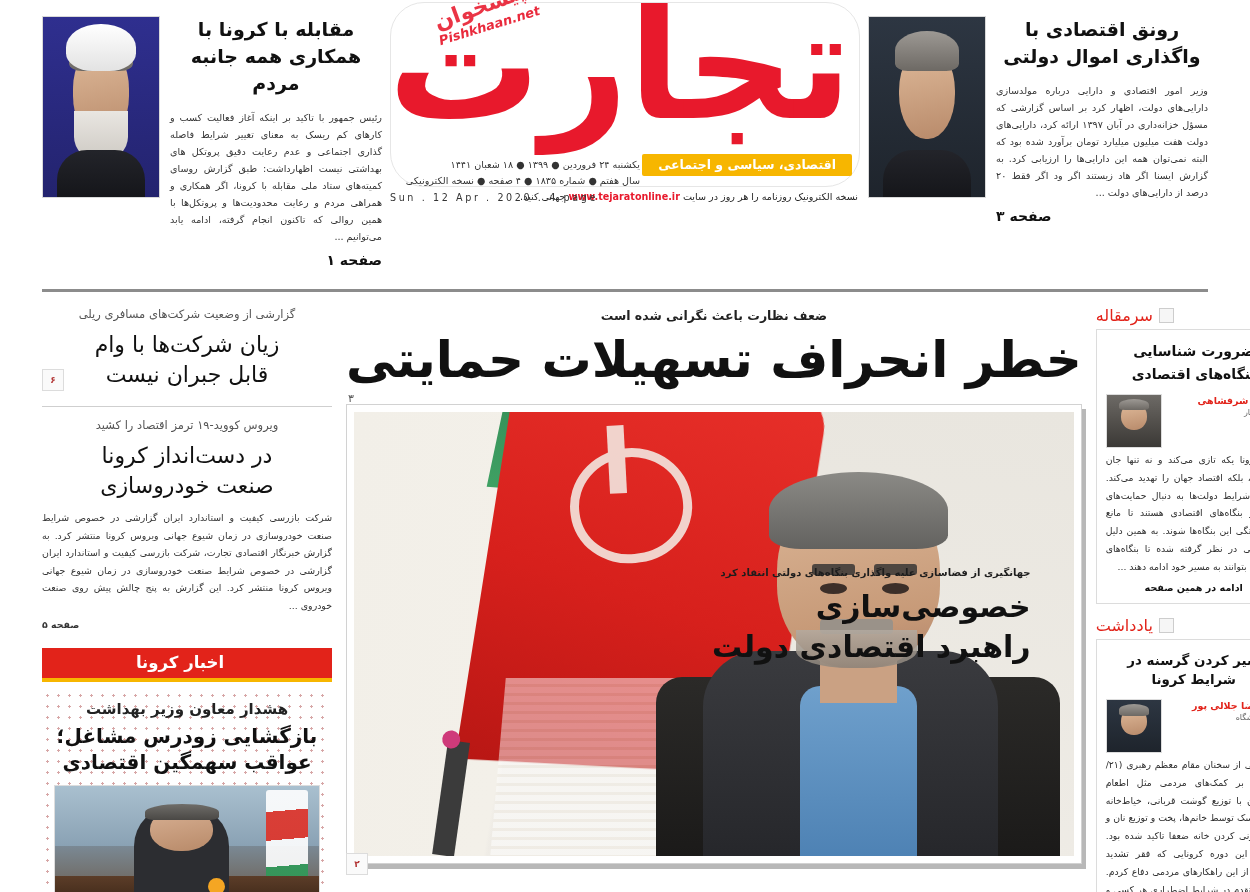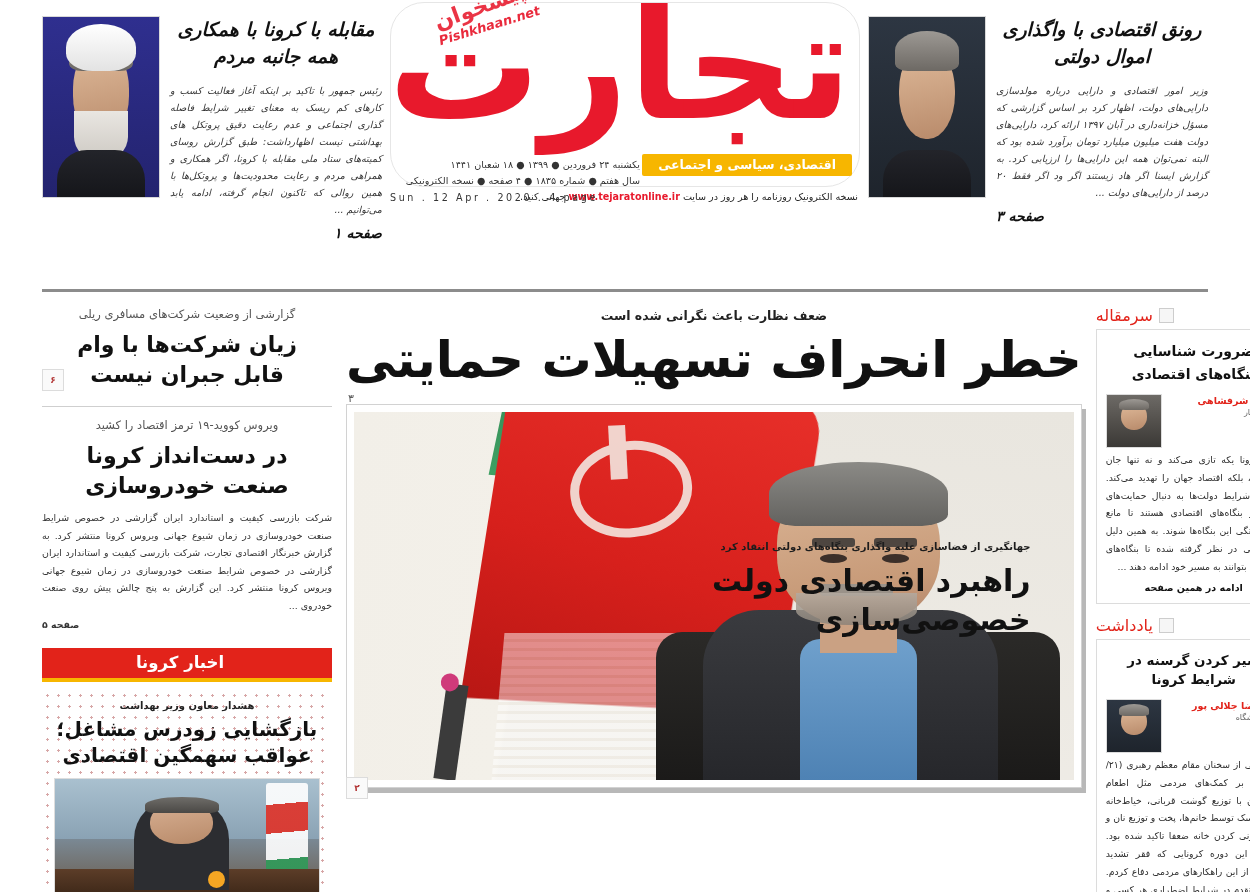--- a/index.html
+++ b/index.html
@@ -45,21 +45,21 @@
     padding-top: 4px;
   }
   .teaser-photo {
     width: 118px;
     height: 182px;
     flex: 0 0 118px;
     border: 1px solid #d9d9d9;
     overflow: hidden;
     position: relative;
   }
-  .teaser-body { flex: 1 1 auto; font-style: italic; }
+  .teaser-body { flex: 1 1 auto; }
 
   .teaser-title {
     font-size: 19px;
     font-weight: bold;
     line-height: 1.42;
     text-align: center;
     color: #111;
     margin-bottom: 12px;
     letter-spacing: -0.2px;
   }
@@ -219,21 +219,21 @@
   .rnews { position: relative; padding-bottom: 8px; }
   .rnews-kicker {
     font-size: 11.5px;
     color: #555;
     text-align: center;
     margin-bottom: 7px;
     line-height: 1.5;
   }
   .rnews-title {
     font-size: 22px;
-    font-weight: bold;
+    font-weight: normal;
     line-height: 1.34;
     text-align: center;
     color: #111;
     letter-spacing: -0.4px;
   }
   .rnews-text {
     font-size: 9.4px;
     line-height: 1.86;
     text-align: justify;
     color: #333;
@@ -265,21 +265,21 @@
   .corona-underline { height: 4px; background: #f7b600; }
 
   .dotted-panel {
     position: relative;
     margin-top: 8px;
     padding: 10px 12px 12px 12px;
     background-image: radial-gradient(#d7a6a6 1px, transparent 1.1px);
     background-size: 11px 11px;
   }
   .corona-kicker {
-    font-size: 10px;
+    font-size: 15px;
     font-weight: bold;
     color: #222;
     text-align: center;
     margin-bottom: 5px;
   }
   .corona-title {
     font-size: 20px;
     font-weight: bold;
     line-height: 1.32;
     text-align: center;
@@ -319,21 +319,21 @@
     position: absolute;
     top: 86px;
     left: 2px;
     font-size: 11px;
     color: #555;
   }
 
   .lead-figure {
     position: relative;
     margin-top: 16px;
-    height: 384px;
+    height: 460px;
     border: 1px solid #d2d2d2;
     background: #fff;
     padding: 7px;
     box-shadow: 4px 5px 0 rgba(0,0,0,0.28);
   }
   .lead-photo {
     position: relative;
     width: 100%;
     height: 100%;
     overflow: hidden;
@@ -773,22 +773,22 @@
             <div class="p-brow2"></div>
             <div class="p-eye"></div>
             <div class="p-eye2"></div>
             <div class="p-stash"></div>
             <div class="p-beard"></div>
           </div>
           <div class="p-mic"></div>
 
           <div class="lead-caption">
             <div class="lead-cap-kicker">جهانگیری از فضاسازی علیه واگذاری بنگاه‌های دولتی انتقاد کرد</div>
+            <div class="lead-cap-title">خصوصی‌سازی</div>
             <div class="lead-cap-title">راهبرد اقتصادی دولت</div>
-            <div class="lead-cap-title">خصوصی‌سازی</div>
           </div>
         </div>
         <div class="pagechip fig-page">۲</div>
       </div>
     </div>
 
     <div class="col-left">
 
       <div class="lcard">
         <div class="lcard-head">

